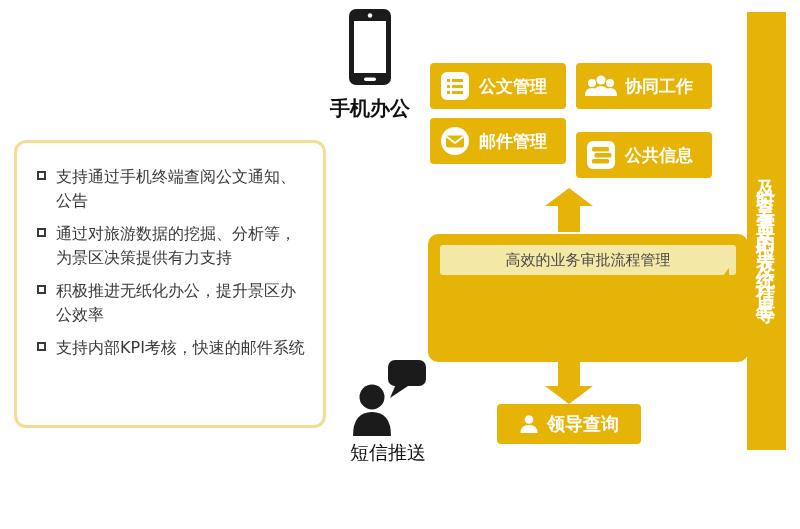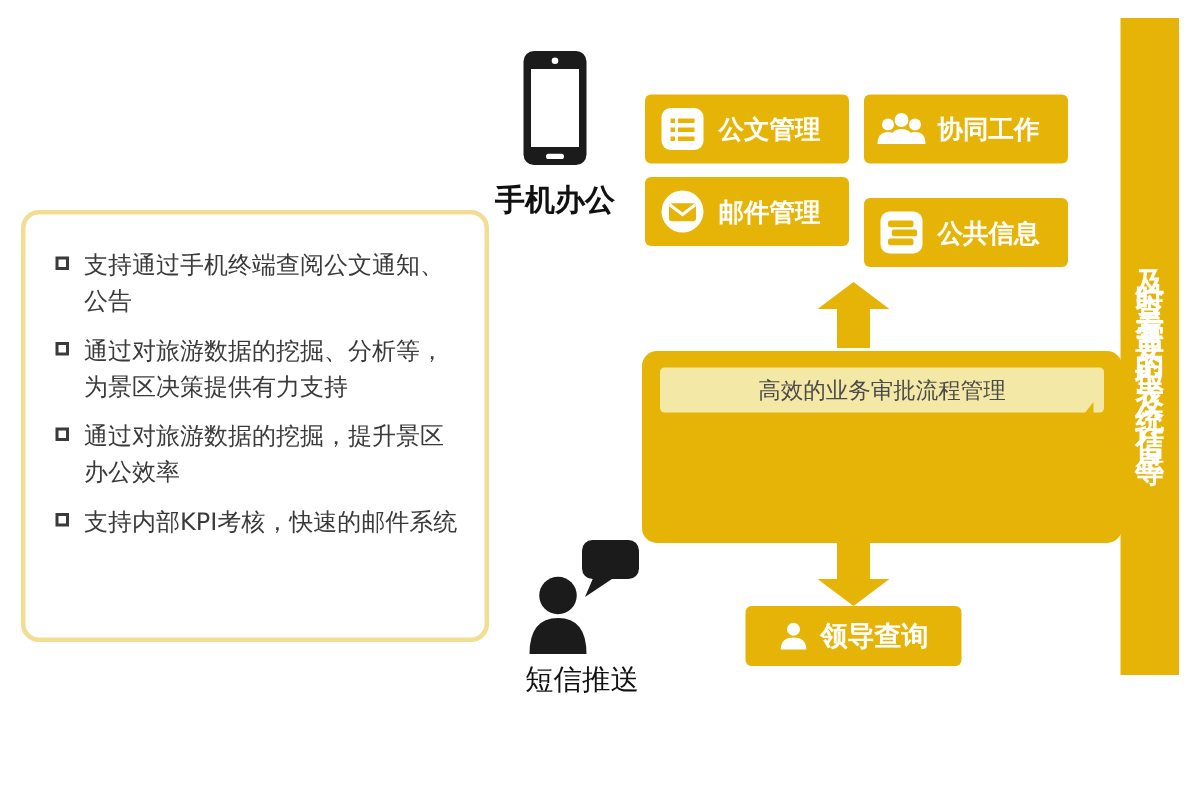--- a/index.html
+++ b/index.html
@@ -8,21 +8,21 @@
     --box-border:#F2DD92;
     --ink:#1b1b1b;
     --text:#3a3a3a;
   }
   *{margin:0;padding:0;box-sizing:border-box;}
   html,body{width:800px;height:529px;background:#fff;overflow:hidden;
     font-family:"DejaVu Sans","Liberation Sans",sans-serif;}
   #canvas{position:relative;width:800px;height:529px;background:#fff;}
 
   
-  .phone-wrap{position:absolute;left:320px;top:33px;width:100px;text-align:center;}
+  .phone-wrap{position:absolute;left:320px;top:8px;width:100px;text-align:center;}
   .phone-label{margin-top:5px;font-size:20px;font-weight:bold;color:#111;}
 
   
   .grid{position:absolute;left:430px;top:63px;width:282px;height:101px;}
   .feature-btn{position:absolute;width:136px;height:46px;background:var(--gold);
     border-radius:4px;display:flex;align-items:center;padding-left:8px;cursor:pointer;}
   .feature-btn .icon-box{width:34px;height:30px;display:flex;align-items:center;justify-content:center;flex:none;}
   .feature-label{color:#fff;font-weight:bold;font-size:17px;margin-left:7px;white-space:nowrap;text-align:center;}
 
   
@@ -130,21 +130,21 @@
     <div class="bullet-item">
       <span class="bullet-square"></span>
       <span>支持通过手机终端查阅公文通知、公告</span>
     </div>
     <div class="bullet-item">
       <span class="bullet-square"></span>
       <span>通过对旅游数据的挖掘、分析等，为景区决策提供有力支持</span>
     </div>
     <div class="bullet-item">
       <span class="bullet-square"></span>
-      <span>通过对旅游数据的挖掘，提升景区办公效率</span>
+      <span>积极推进无纸化办公，提升景区办公效率</span>
     </div>
     <div class="bullet-item">
       <span class="bullet-square"></span>
       <span>支持内部KPI考核，快速的邮件系统</span>
     </div>
   </div>
 
   <div class="arrow" style="left:545px;top:188px">
     <svg width="48" height="44" viewBox="0 0 48 44">
       <polygon points="24,0 0,18 13,18 13,44 35,44 35,18 48,18" fill="#E6B406"></polygon>

